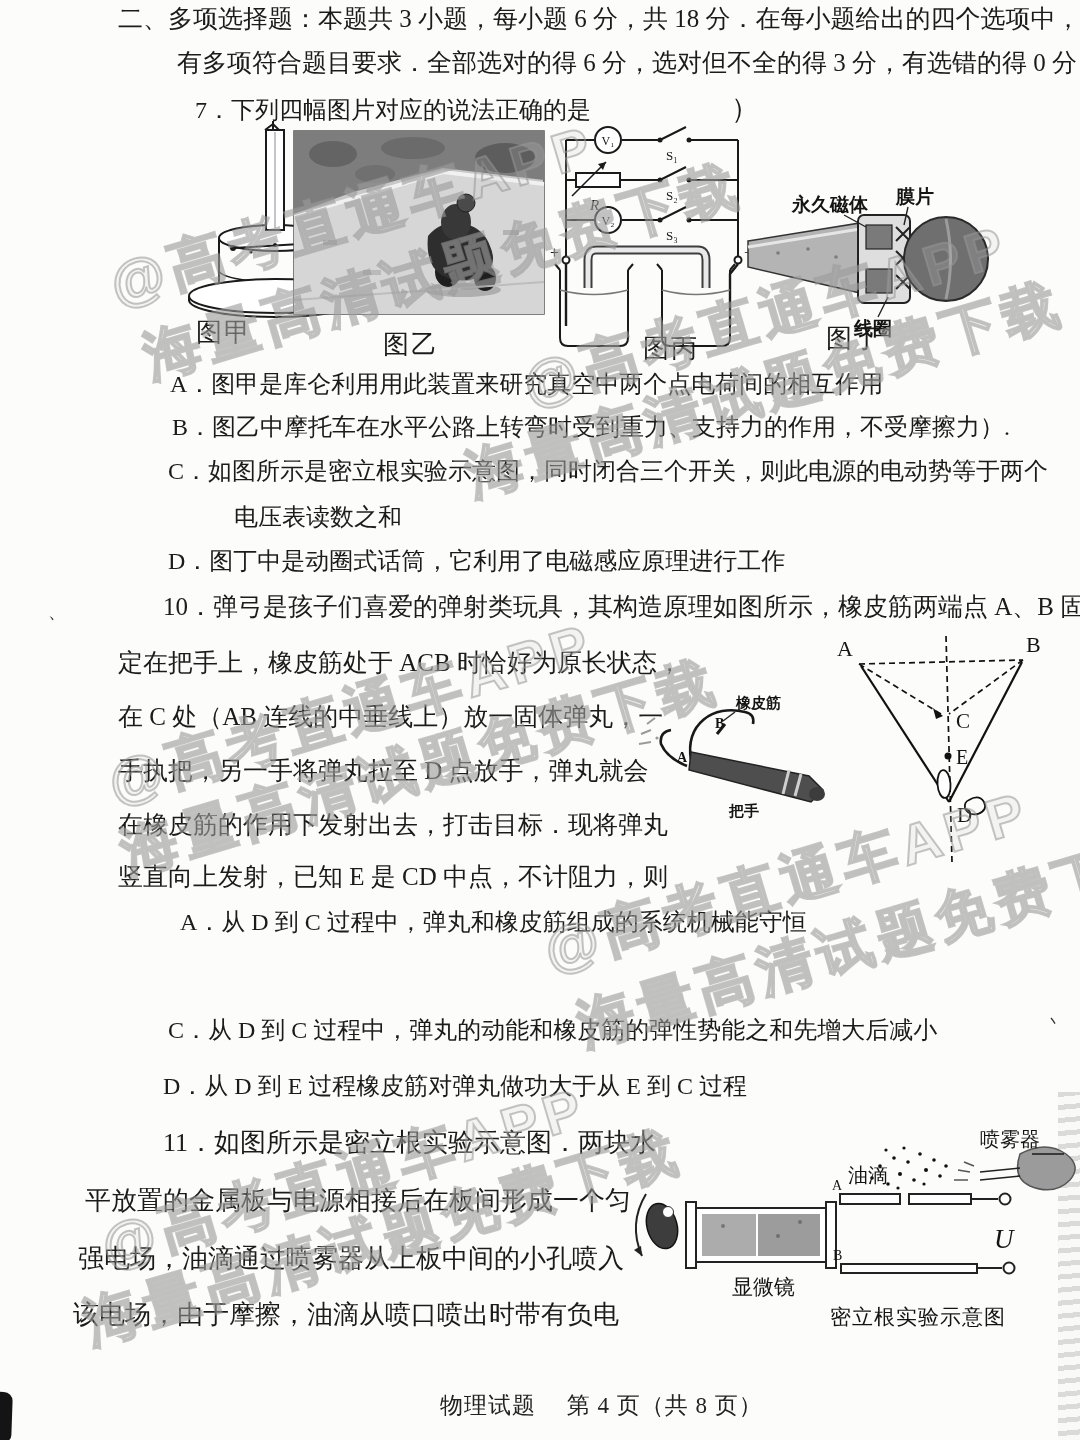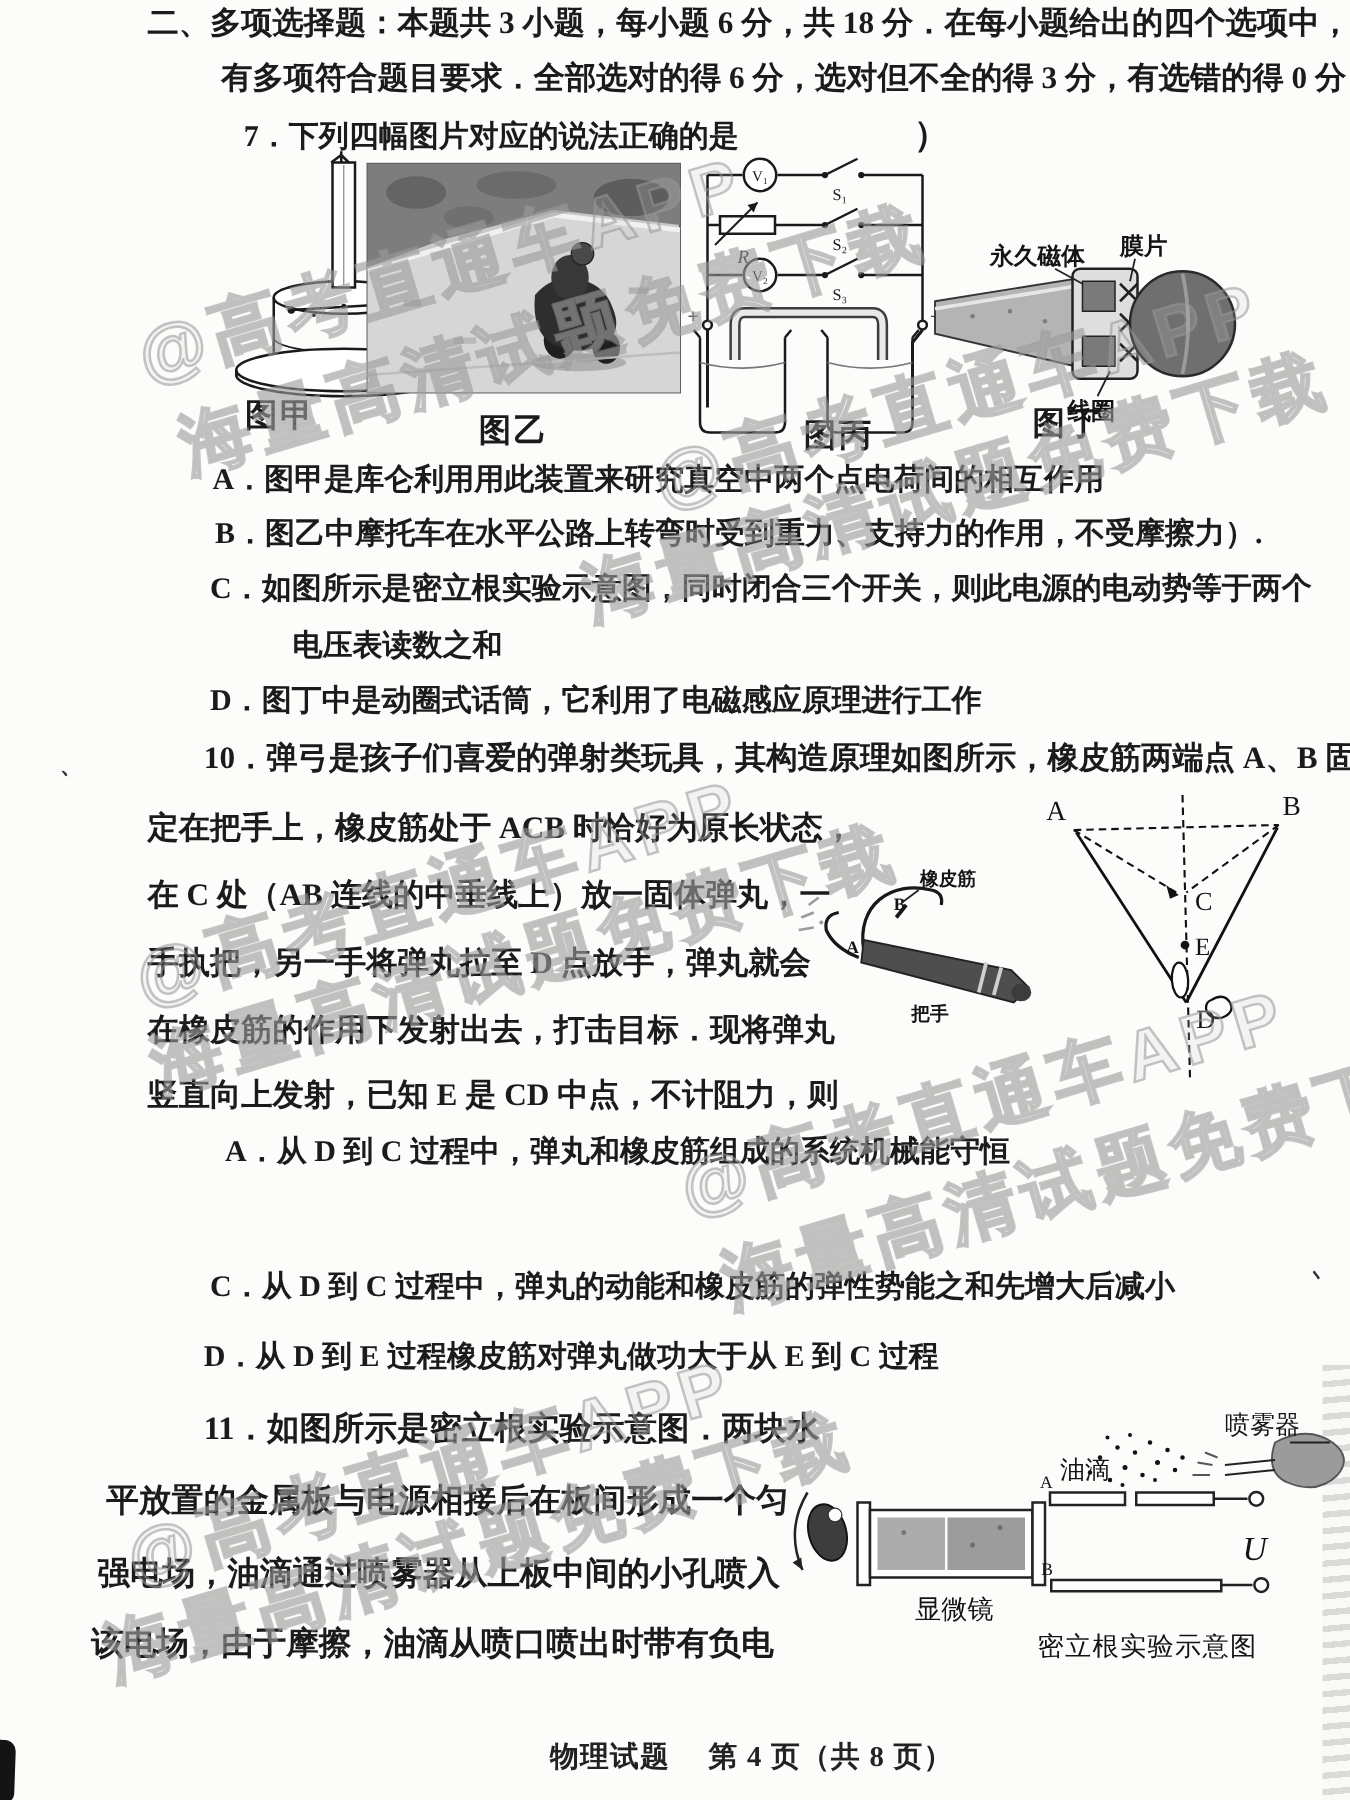--- a/index.html
+++ b/index.html
@@ -1,18 +1,18 @@
 <!DOCTYPE html>
 <html><head>
 <meta charset="utf-8">
 <style>
   html,body{margin:0;padding:0;background:#dcdcdc;}
   .page{position:relative;width:1080px;height:1440px;background:#fcfcfa;overflow:hidden;
         font-family:"Liberation Serif","DejaVu Serif",serif;color:#1b1b1b;}
-  .t{position:absolute;white-space:nowrap;line-height:1.18;font-weight:bold;}
+  .t{position:absolute;white-space:nowrap;line-height:1.18;}
   .f24{font-size:24px;}
   .f25{font-size:25px;}
   .f26{font-size:26px;}
   .cap{font-size:26px;letter-spacing:2px;}
   .foot{font-size:23px;letter-spacing:1px;color:#222;}
   .wm{position:absolute;white-space:nowrap;z-index:6;pointer-events:none;
       font-family:"Liberation Sans","DejaVu Sans",sans-serif;font-weight:800;
       font-size:56px;letter-spacing:6px;color:rgba(205,205,205,0.18);
       -webkit-text-stroke:2px rgba(150,150,150,0.55);
       transform:rotate(-16.5deg);transform-origin:left center;}

